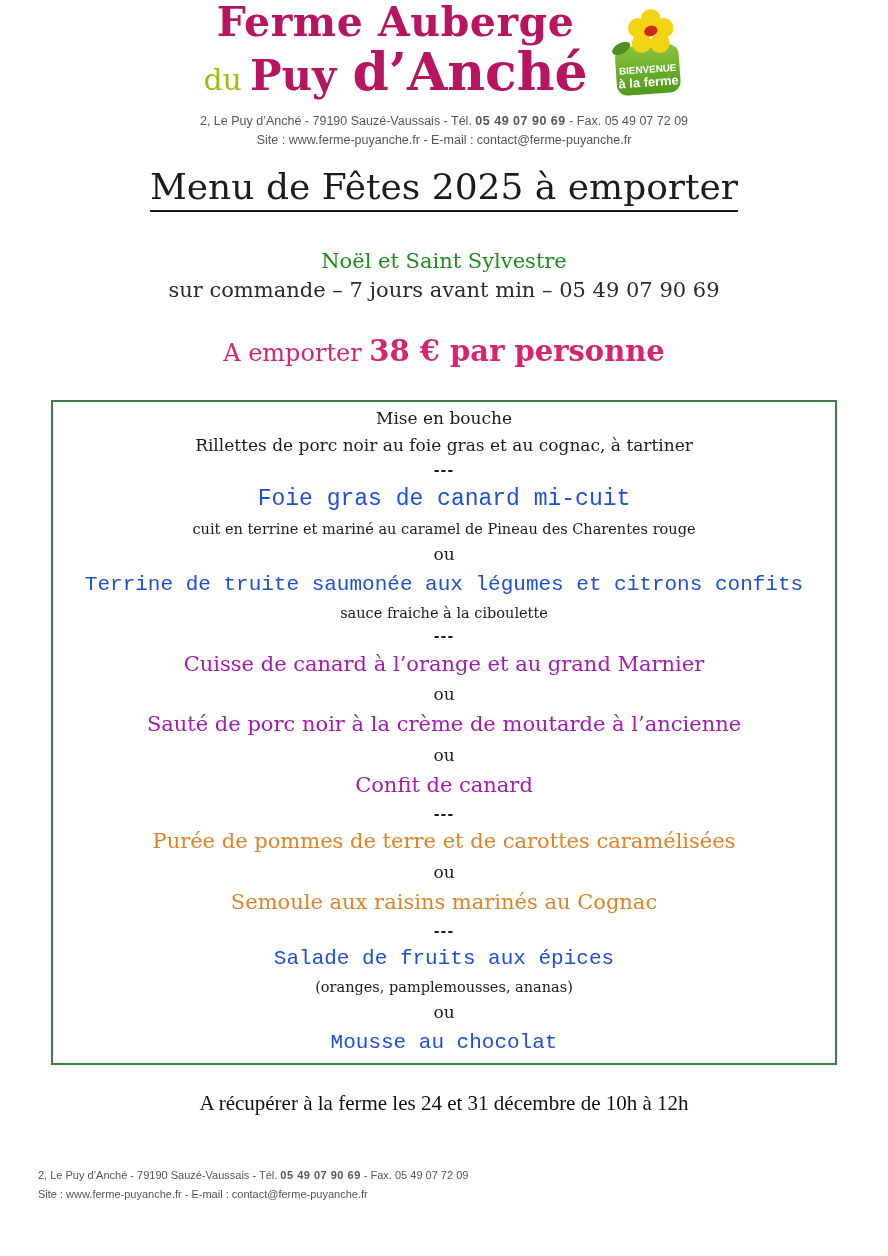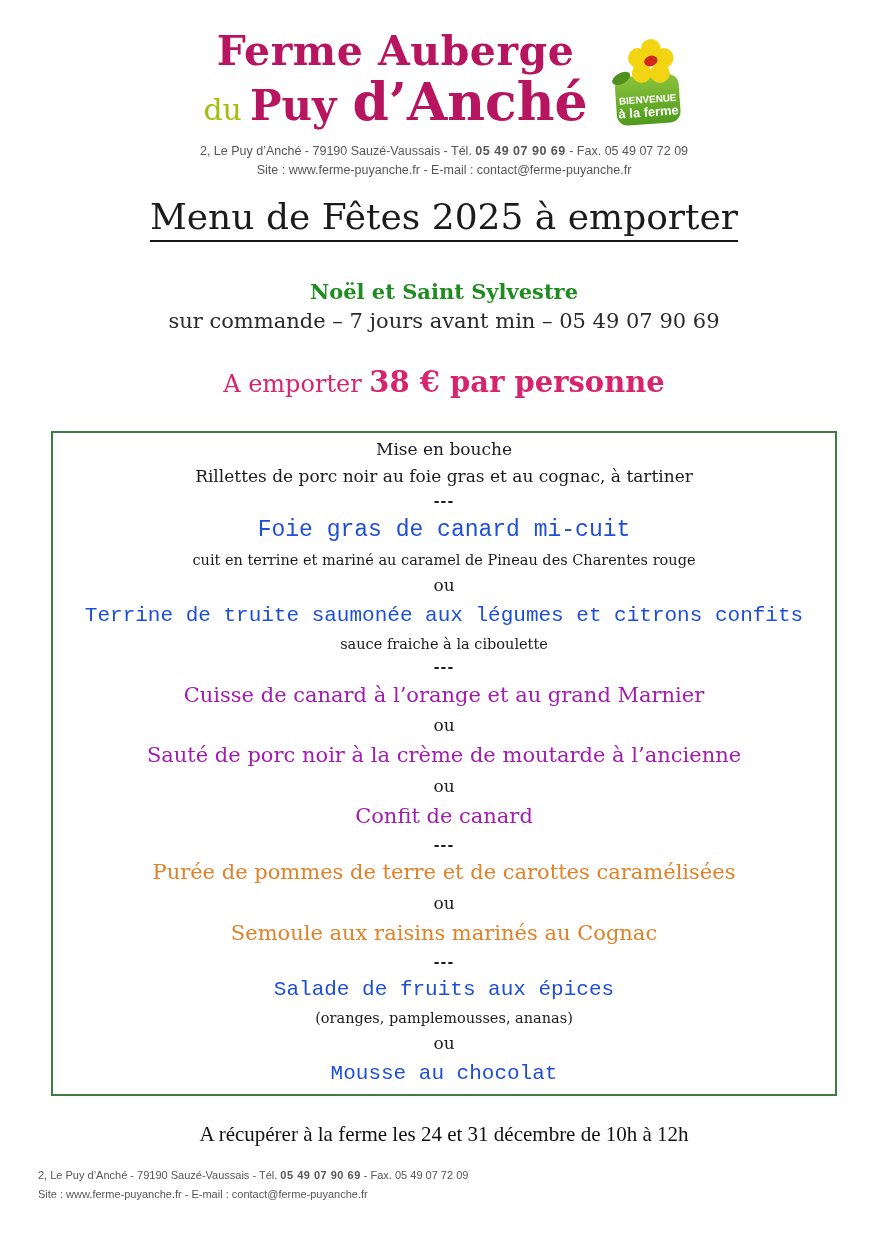--- a/index.html
+++ b/index.html
@@ -8,22 +8,22 @@
     position:relative;
     width:888px; height:1256px;
     background:#ffffff;
     font-family:"DejaVu Serif", serif;
     color:#1b1b1b;
     overflow:hidden;
     margin:0 auto;
   }
   
   .brand-wrap {
-    display:flex; justify-content:center; align-items:center;
-    gap:21px; padding-top:30px;
+    display:flex; justify-content:center; align-items:flex-end;
+    gap:21px; 
   }
   .brand-text { text-align:center; color:#b7155f; font-weight:bold; }
   .brand-line1 { font-size:41px; line-height:1.05; letter-spacing:0.5px; }
   .brand-line2 { line-height:1.0; margin-top:2px; }
   .brand-du   { color:#a2bd0e; font-size:30px; font-weight:normal; margin-right:8px; }
   .brand-puy  { font-size:42px; font-weight:bold; }
   .brand-anche{ font-size:52px; font-weight:bold; margin-left:16px; }
   .logo-svg { width:76px; height:90px; margin-top:8px; }
 
   .addr {
@@ -31,21 +31,21 @@
     font-family:"Liberation Sans", sans-serif;
     font-size:12.5px; color:#55565a; line-height:1.5;
   }
   .ph { font-weight:bold; letter-spacing:0.5px; }
 
   
   .title { text-align:center; margin-top:16px; font-size:36px; font-weight:500; }
   .title span { border-bottom:2.5px solid #161616; padding-bottom:3px; }
 
   
-  .occasion { text-align:center; margin-top:42px; color:#1f8c1f; font-weight:bold; font-size:21px; }
+  .occasion { text-align:center; margin-top:42px; color:#1f8c1f; font-weight:normal; font-size:21px; }
   .order-info { text-align:center; margin-top:5px; font-size:21px; color:#2a2a2a; }
 
   
   .price { text-align:center; margin-top:32px; color:#d6256e; font-size:24px; }
   .price .amount { font-size:29px; font-weight:bold; }
 
   
   .menu-box {
     width:786px; margin:32px auto 0;
     border:2px solid #3d7c47;

